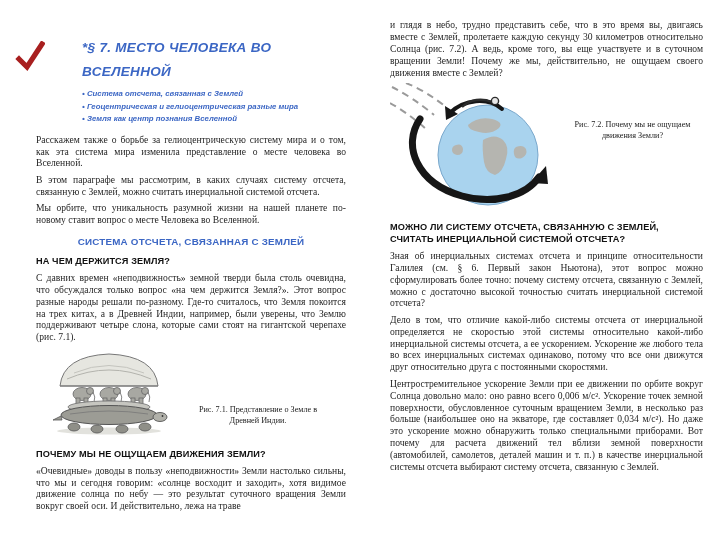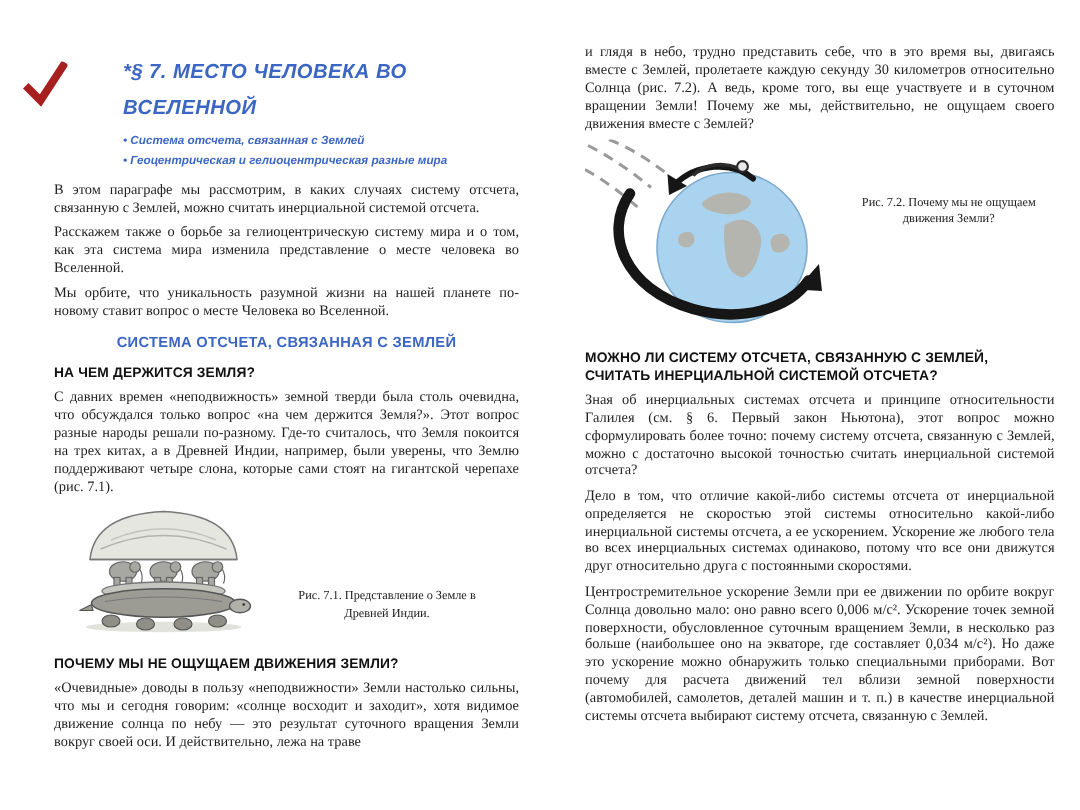--- a/index.html
+++ b/index.html
@@ -6,21 +6,21 @@
     --blue:#3b66c4;
     --ink:#1f1f1f;
   }
   html,body{margin:0;padding:0;}
   body{
     width:720px;height:540px;background:#ffffff;position:relative;overflow:hidden;
     font-family:"Liberation Serif", serif;color:var(--ink);
   }
   .page{position:absolute;}
   #left-page{left:36px;top:36px;width:310px;}
-  #right-page{left:390px;top:29px;width:313px;}
+  #right-page{left:390px;top:19px;width:313px;}
 
   .para-title{
     font-family:"Liberation Sans", sans-serif;font-weight:bold;color:var(--blue);
     font-size:13.5px;line-height:1.75;letter-spacing:.3px;
     margin:0 0 5px 46px;width:220px;font-style:italic;
   }
   .bullets{list-style:none;margin:0 0 8px 46px;padding:0;
     font-family:"Liberation Sans", sans-serif;font-weight:bold;font-style:italic;
     color:var(--blue);font-size:7.8px;line-height:1.6;}
   .bullets li::before{content:"• ";}
@@ -49,24 +49,25 @@
     <path d="M4 18 L12 26 L27 3" fill="none" stroke="#a81f1f" stroke-width="5.2" stroke-linecap="square"></path>
   </svg>
 </span>
 
 <div id="left-page" class="page">
   <h1 class="para-title">*§ 7. МЕСТО ЧЕЛОВЕКА ВО ВСЕЛЕННОЙ</h1>
 
   <ul class="bullets">
     <li>Система отсчета, связанная с Землей</li>
     <li>Геоцентрическая и гелиоцентрическая разные мира</li>
+    <li>Земля как центр познания Вселенной</li>
   </ul>
 
+  <p class="body-text">Расскажем также о борьбе за гелиоцентрическую систему мира и о том, как эта система мира изменила представление о месте человека во Вселенной.</p>
   <p class="body-text">В этом параграфе мы рассмотрим, в каких случаях систему отсчета, связанную с Землей, можно считать инерциальной системой отсчета.</p>
-  <p class="body-text">Расскажем также о борьбе за гелиоцентрическую систему мира и о том, как эта система мира изменила представление о месте человека во Вселенной.</p>
   <p class="body-text">Мы орбите, что уникальность разумной жизни на нашей планете по-новому ставит вопрос о месте Человека во Вселенной.</p>
 
   <div class="section-heading">СИСТЕМА ОТСЧЕТА, СВЯЗАННАЯ С ЗЕМЛЕЙ</div>
 
   <div class="subheading">НА ЧЕМ ДЕРЖИТСЯ ЗЕМЛЯ?</div>
   <p class="body-text">С давних времен «неподвижность» земной тверди была столь очевидна, что обсуждался только вопрос «на чем держится Земля?». Этот вопрос разные народы решали по-разному. Где-то считалось, что Земля покоится на трех китах, а в Древней Индии, например, были уверены, что Землю поддерживают четыре слона, которые сами стоят на гигантской черепахе (рис. 7.1).</p>
 
   <div class="figure-row">
     <span id="fig1-art">
       <svg width="120" height="88" viewBox="0 0 120 88">

